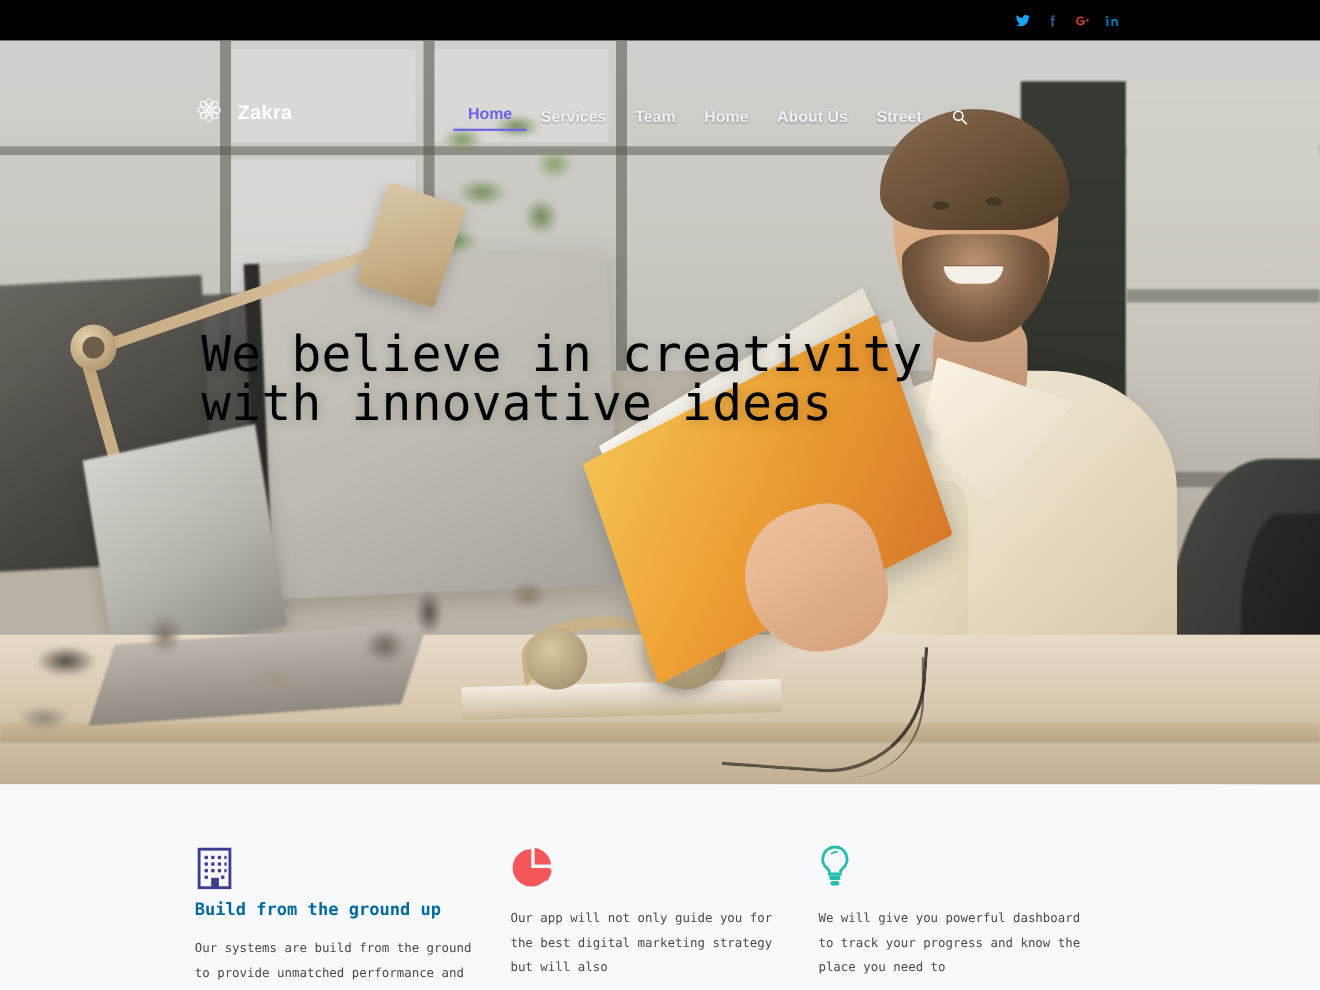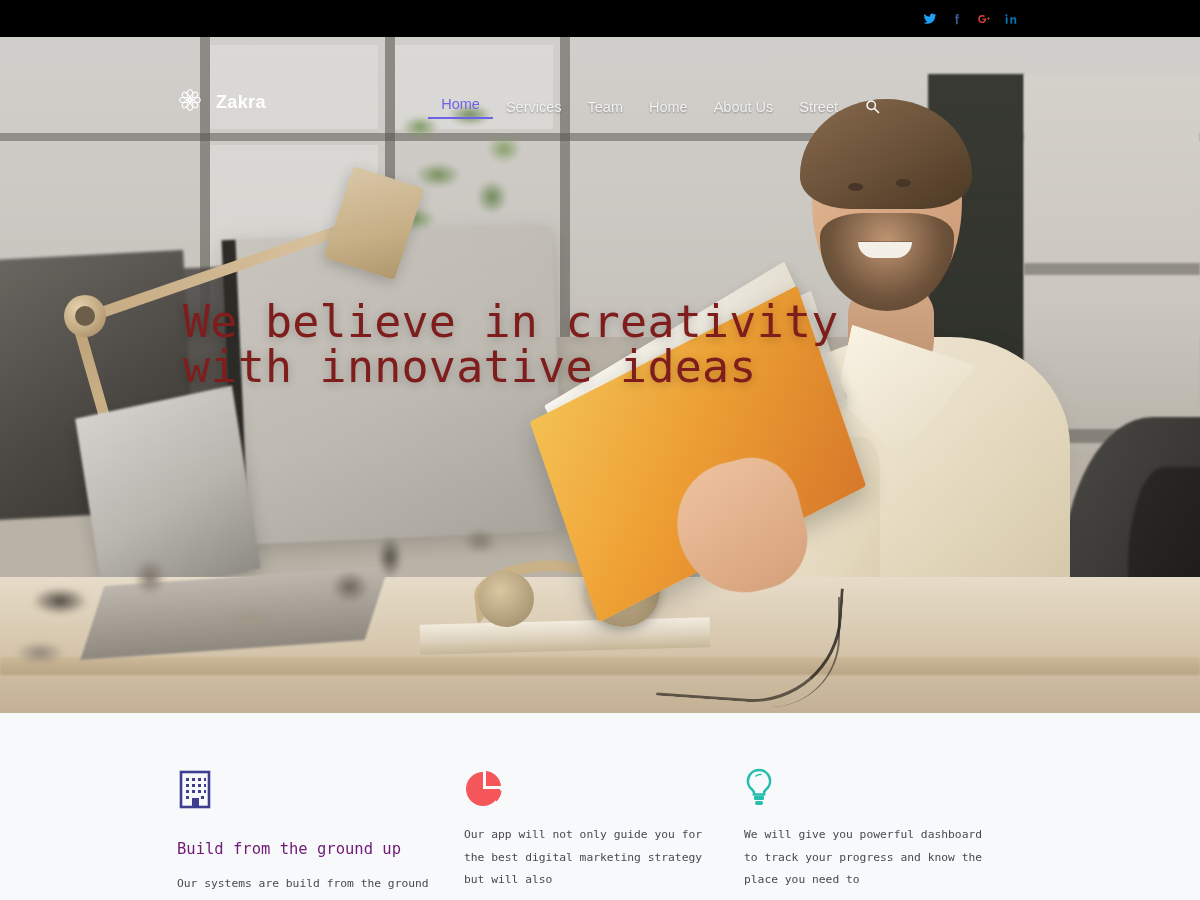--- a/index.html
+++ b/index.html
@@ -308,36 +308,37 @@
     color:#ffffff; font-size:18px; font-weight:700; letter-spacing:.02em;
   }
   .nav {
     position:absolute; right:177px; top:57px;
     display:flex; align-items:center; gap:0;
   }
   .nav a {
     color:#f2f2f2; font-size:14.5px; text-decoration:none;
     padding:0 13px; line-height:20px; white-space:nowrap;
     text-shadow:0 1px 2px rgba(0,0,0,.35);
+    font-weight:bold;
   }
   .nav a.active {
     color:#6c63e8; border-bottom:2px solid #6c63e8; padding-bottom:3px;
     text-shadow:none;
   }
   .nav-search {
     margin-left:14px; display:flex; align-items:center; cursor:pointer;
   }
 
   
   .hero-content {
     position:absolute; left:183px; top:262px; width:700px; z-index:5;
   }
   .hero-title {
     font-family:"DejaVu Sans Mono", monospace;
-    color:#7f1d1d; font-size:45px; line-height:1.0;
+    color:#000000; font-size:45px; line-height:1.0;
     font-weight:400; letter-spacing:.005em;
     text-shadow:0 2px 10px rgba(0,0,0,.22);
     white-space:pre-line;
   }
   .hero-sub {
     font-family:"DejaVu Sans Mono", monospace;
     color:#f4f4f4; font-size:13.2px; margin-top:26px;
     text-shadow:0 1px 6px rgba(0,0,0,.3);
   }
   .hero-btn {
@@ -353,22 +354,22 @@
     position:absolute; left:0; top:713px; width:1200px; height:187px;
     background:#f7f9fb;
   }
   .feat-grid {
     position:absolute; left:177px; top:48px; width:846px;
     display:grid; grid-template-columns:287px 280px 279px;
   }
   .feat-icon { height:48px; display:flex; align-items:flex-end; }
   .feat-title {
     font-family:"DejaVu Sans Mono", monospace;
-    font-size:15.5px; font-weight:400; color:#701a75;
-    margin-top:31px;
+    font-size:15.5px; font-weight:700; color:#0369a1;
+    margin-top:9px;
   }
   .feat-text {
     font-family:"DejaVu Sans Mono", monospace;
     font-size:11.3px; color:#4a4a4d; line-height:2.0;
     margin-top:15px; max-width:252px;
   }
 </style>
 </head>
 <body>
 

